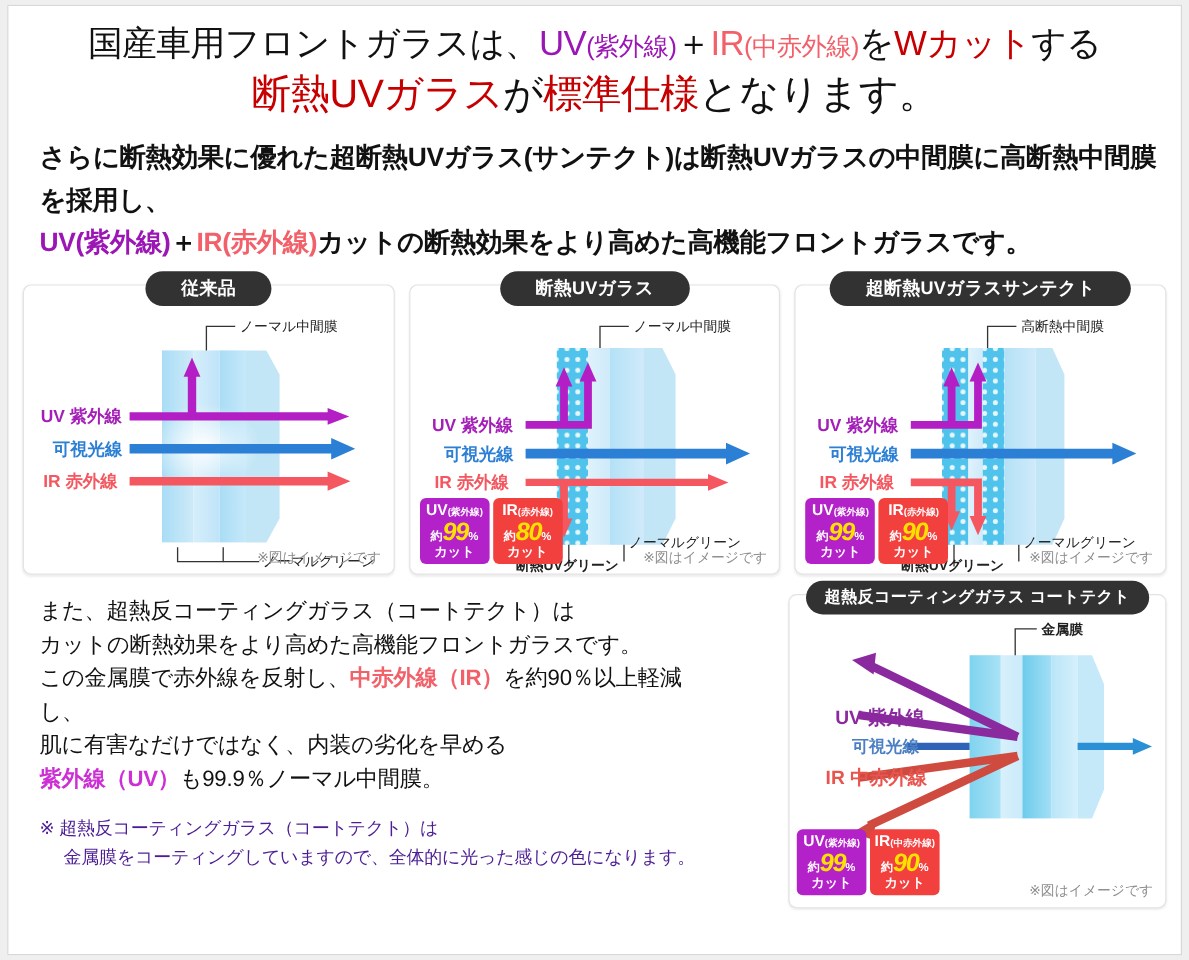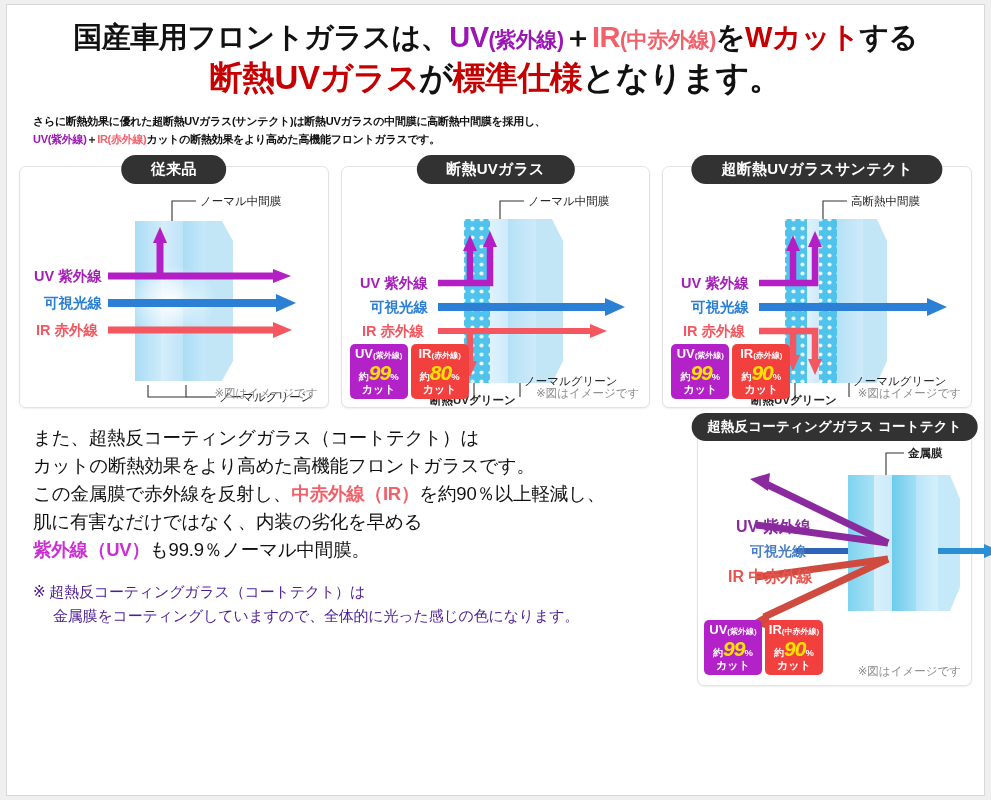--- a/index.html
+++ b/index.html
@@ -21,37 +21,37 @@
   }
 
   
   .headline {
     text-align: center;
     padding-top: 16px;
     line-height: 1.16;
   }
   .headline .line {
     white-space: nowrap;
-    font-weight: bold;
+    font-weight: normal;
     letter-spacing: -0.5px;
   }
   .hl-1 { font-size: 29px; }
   .hl-2 { font-size: 33px; margin-top: 4px; }
   .t-black { color: #111; }
   .t-uv  { color: #9b16b5; }
   .t-ir  { color: #f2606a; }
   .t-plus { color: #111; font-size: 29px; }
   .t-red { color: #c60000; }
   .t-wcut { color: #c60000; }
   .sm { font-size: 0.73em; }
 
   
   .lead {
     margin: 16px 16px 0 26px;
-    font-size: 11px;
+    font-size: 22px;
     font-weight: bold;
     line-height: 1.62;
     color: #111;
     letter-spacing: -0.3px;
   }
   .lead .uvs { color: #9b16b5; }
   .lead .irs { color: #f2606a; }
 
   
   .note-block {
@@ -153,21 +153,21 @@
     margin: 16px 0 0 14px;
     font-size: 15px;
     color: #4c1d95;
     line-height: 1.6;
     letter-spacing: -0.2px;
   }
   .bottom-note .indent { padding-left: 20px; }
 
   .card-wide {
     position: relative;
-    width: 275px;
+    width: 315px;
     height: 262px;
     background: #fff;
     border: 1px solid #e3e3e3;
     border-radius: 7px;
     box-shadow: 0 1px 2px rgba(0,0,0,.07);
     margin-left: 27px;
   }
 
   svg { display: block; }
 </style>

